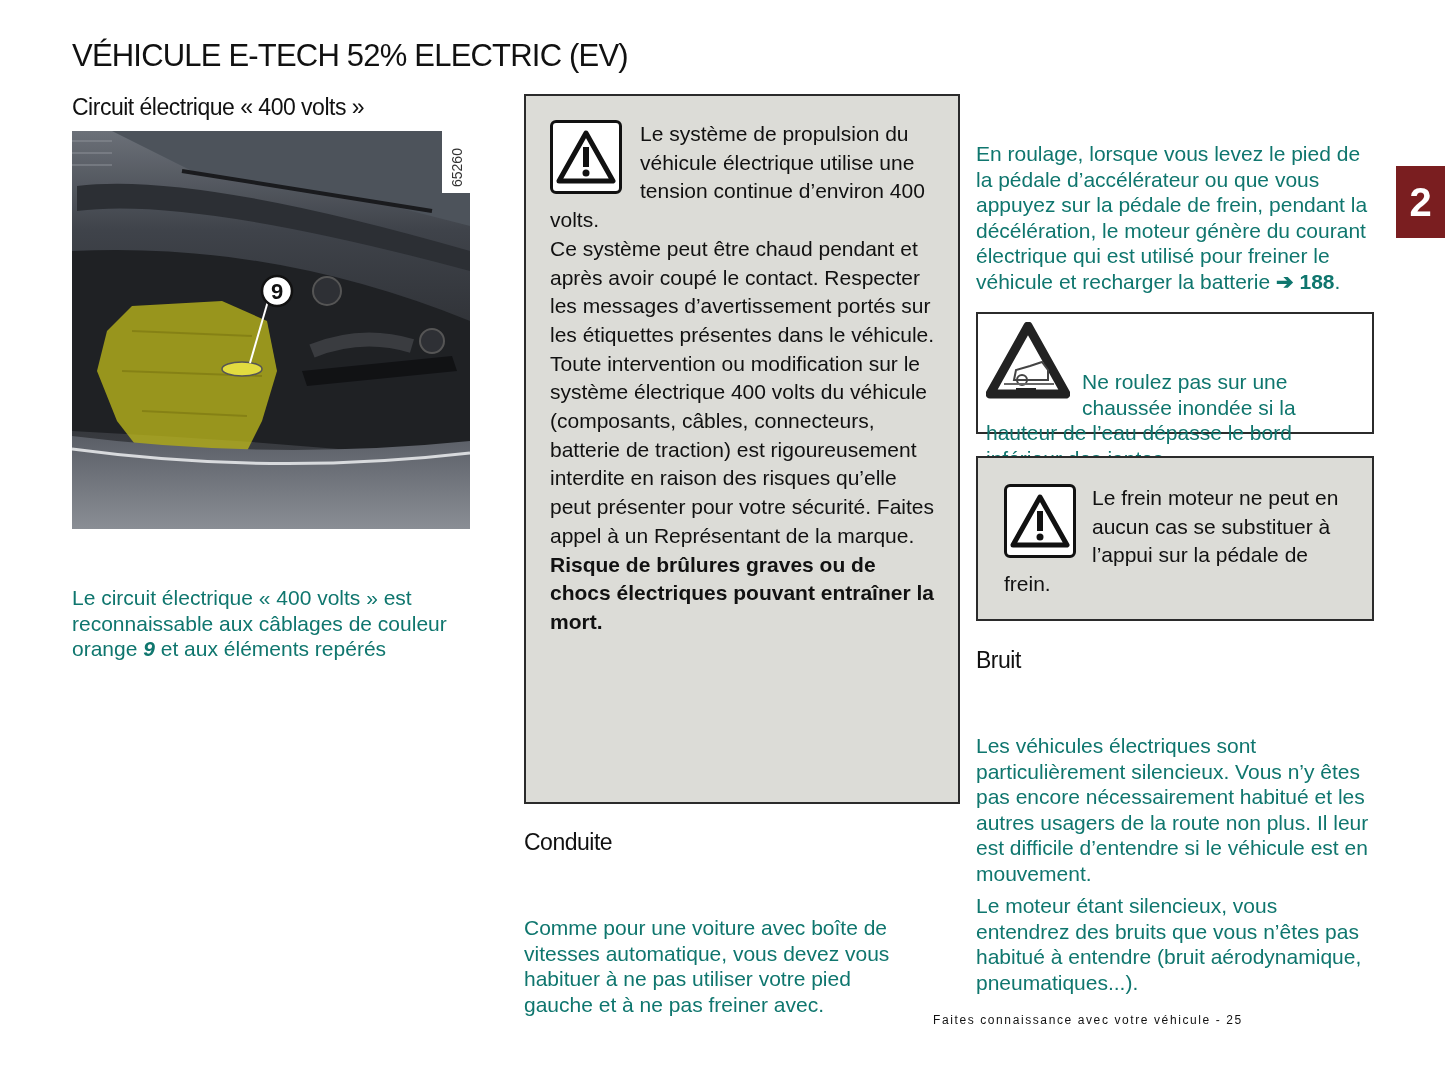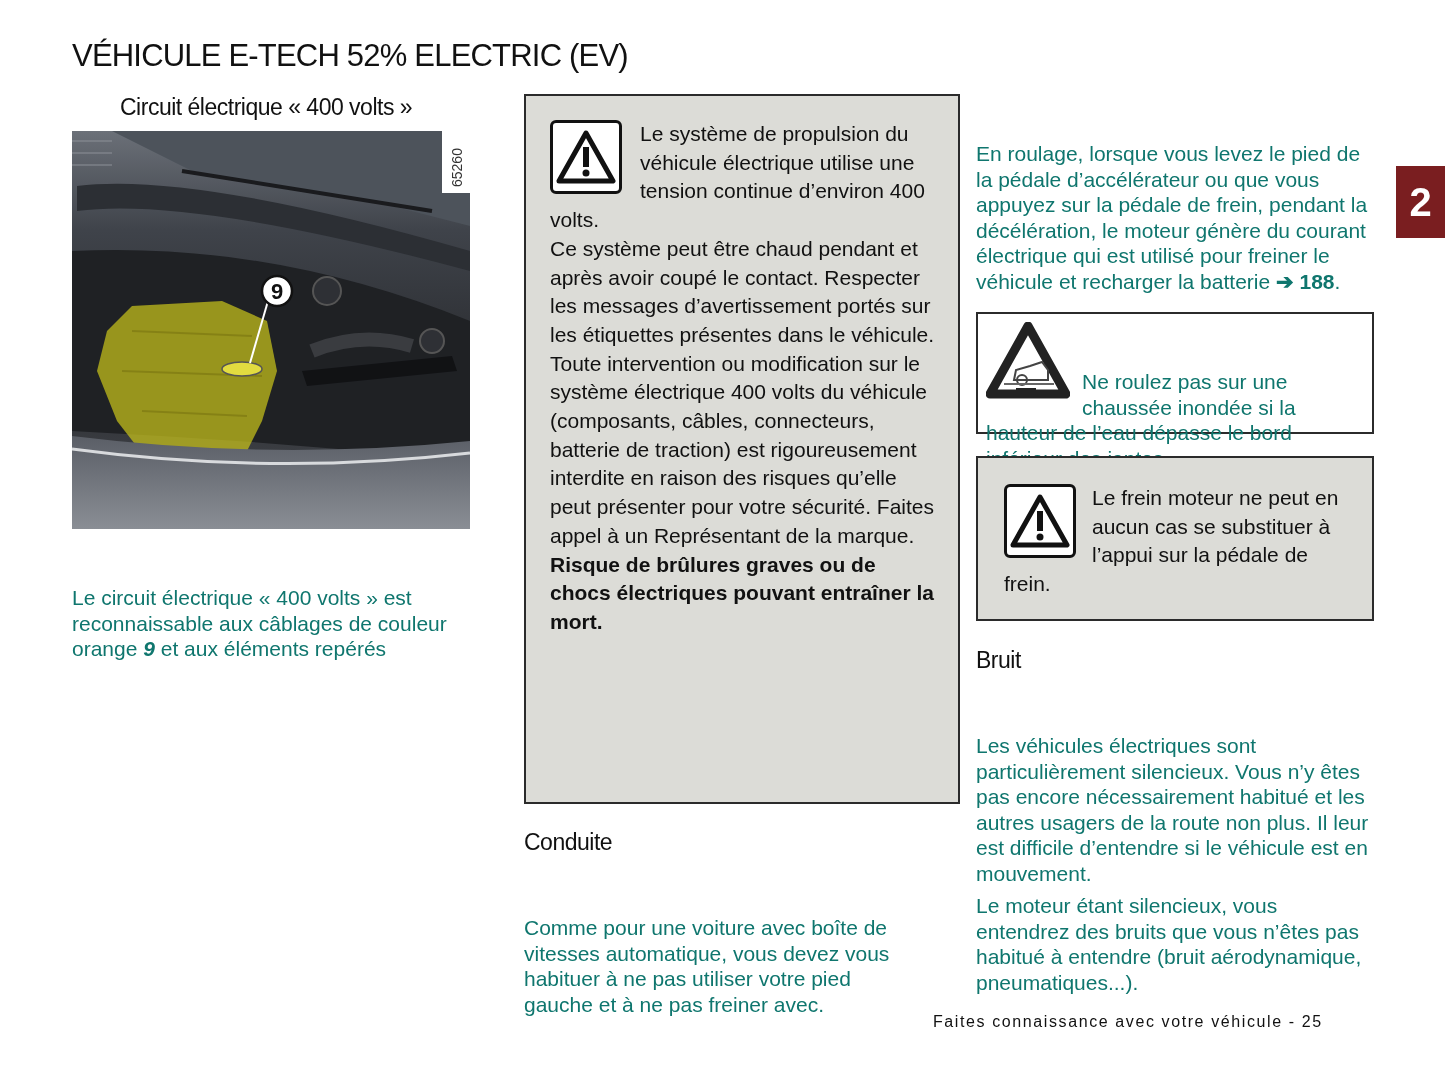--- a/index.html
+++ b/index.html
@@ -10,32 +10,32 @@
   h2.sub { margin:0; font-weight:normal; font-size:23px; letter-spacing:-0.5px; color:#111; }
   p { margin:0; }
   .body-text { font-size:21px; line-height:25.6px; color:#0f766e;margin-top:47px; }
   .photo { left:72px; top:131px; width:398px; height:398px; overflow:hidden; background:#3a3d42; }
   .photo svg { display:block; }
   .box { background:#dcdcd7; border:2px solid #2b2b2b; box-sizing:border-box; }
   .box-white { background:#fff; border:2px solid #2b2b2b; box-sizing:border-box; }
   .warn-icon { float:left; width:72px; height:74px; box-sizing:border-box; border:3px solid #111; border-radius:6px; background:#fff; margin:0 18px 4px 0; display:flex; align-items:center; justify-content:center; }
   .col2text { font-size:21px; line-height:28.7px; }
   .chapter-tab { left:1396px; top:166px; width:49px; height:72px; background:#7a1e20; color:#fff; font-size:40px; font-weight:bold; display:flex; align-items:center; justify-content:center; }
-  .footer { left:933px; top:1013px; font-size:16px; letter-spacing:1.6px; color:#111; }
+  .footer { left:933px; top:1013px; font-size:12px; letter-spacing:1.6px; color:#111; }
   .b { font-weight:bold; }
   .bi { font-weight:bold; font-style:italic; }
 </style>
 </head>
 <body>
 
 <h1 class="abs title">VÉHICULE E-TECH 52% ELECTRIC (EV)</h1>
 
 <div class="abs chapter-tab">2</div>
 
-<h2 class="abs sub" style="left:72px; top:94px;margin-left:48px;">Circuit électrique « 400 volts »</h2>
+<h2 class="abs sub" style="left:72px; top:94px;">Circuit électrique « 400 volts »</h2>
 
 <div class="abs photo">
   <svg width="398" height="398" viewBox="0 0 398 398">
     <defs>
       <linearGradient id="bg1" x1="0" y1="0" x2="0" y2="1">
         <stop offset="0" stop-color="#6b7078"></stop>
         <stop offset="0.25" stop-color="#3f434a"></stop>
         <stop offset="0.6" stop-color="#2a2c30"></stop>
         <stop offset="1" stop-color="#4a4d53"></stop>
       </linearGradient>

